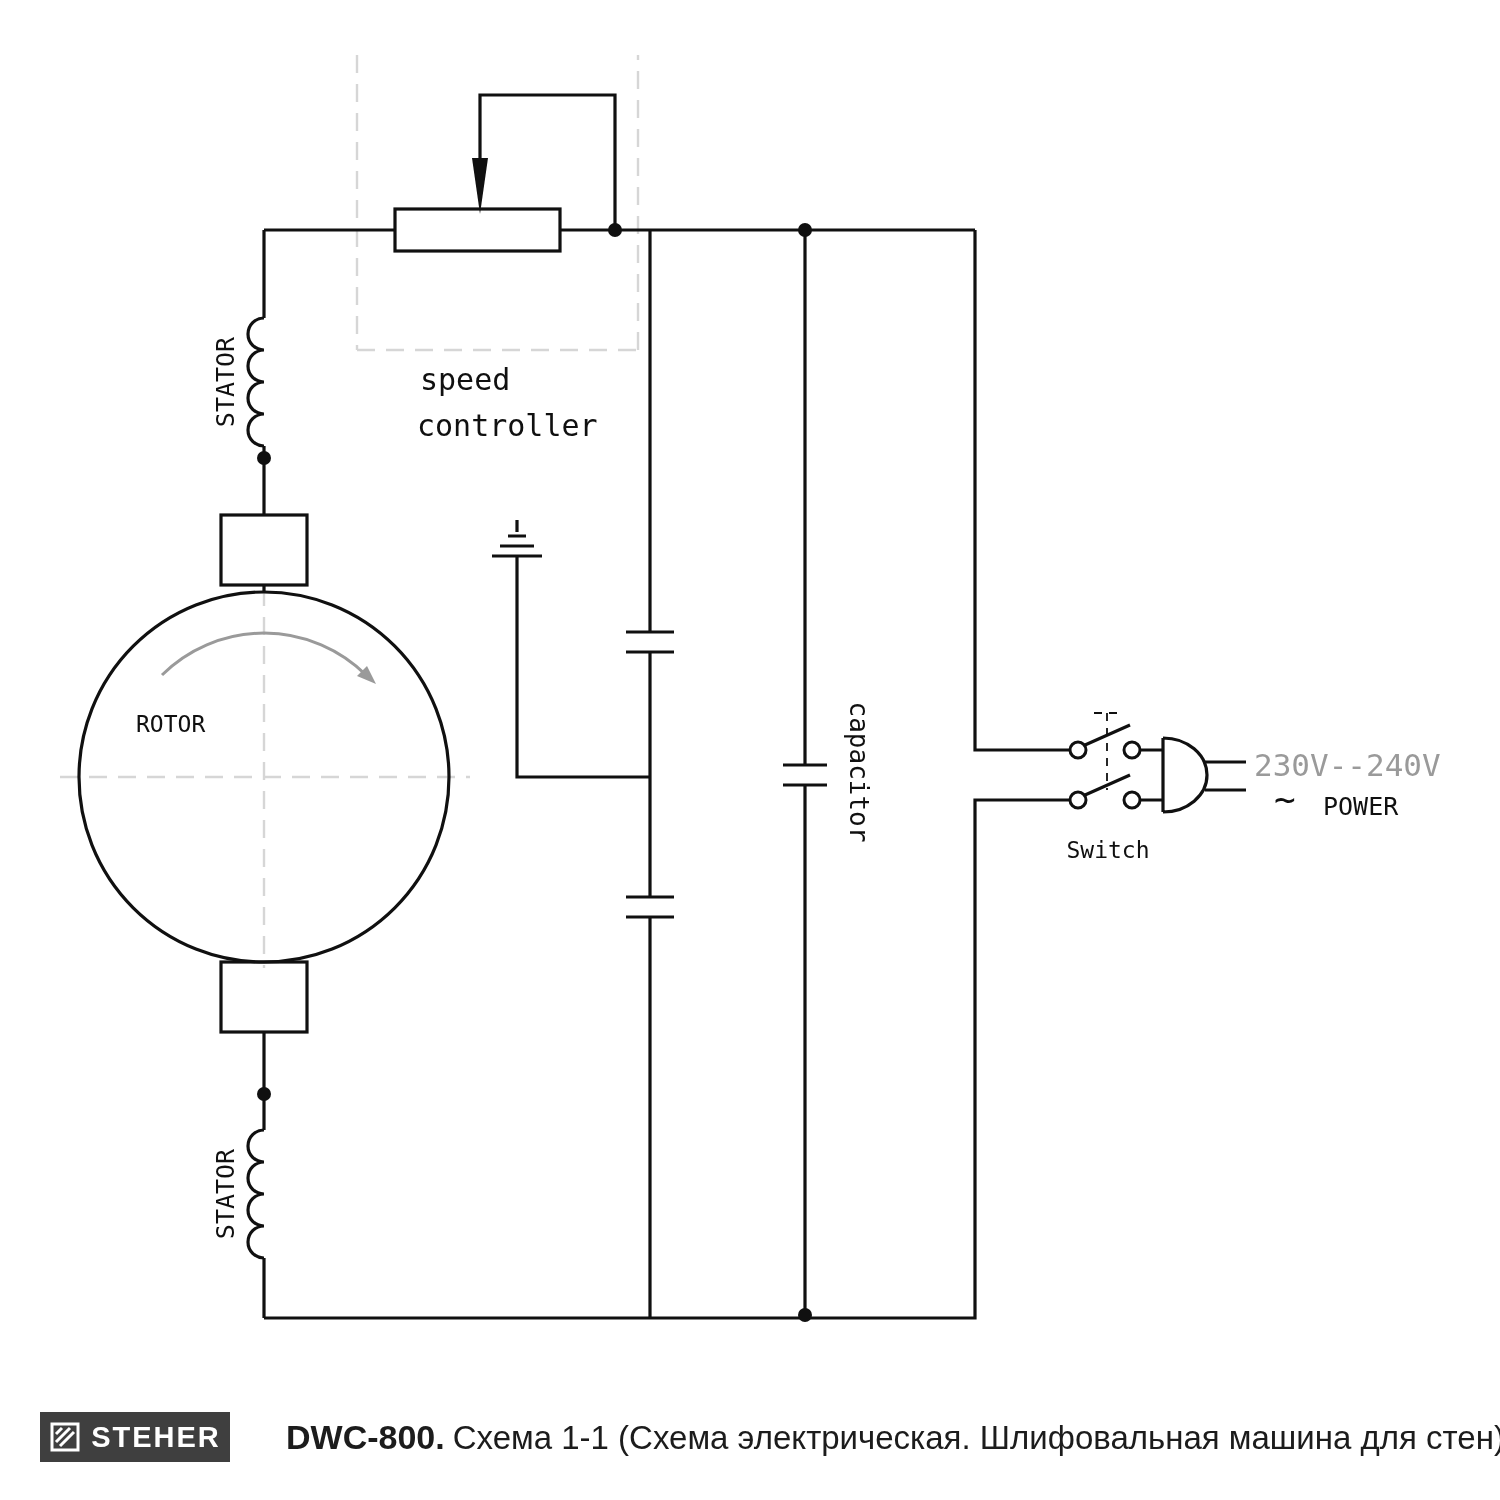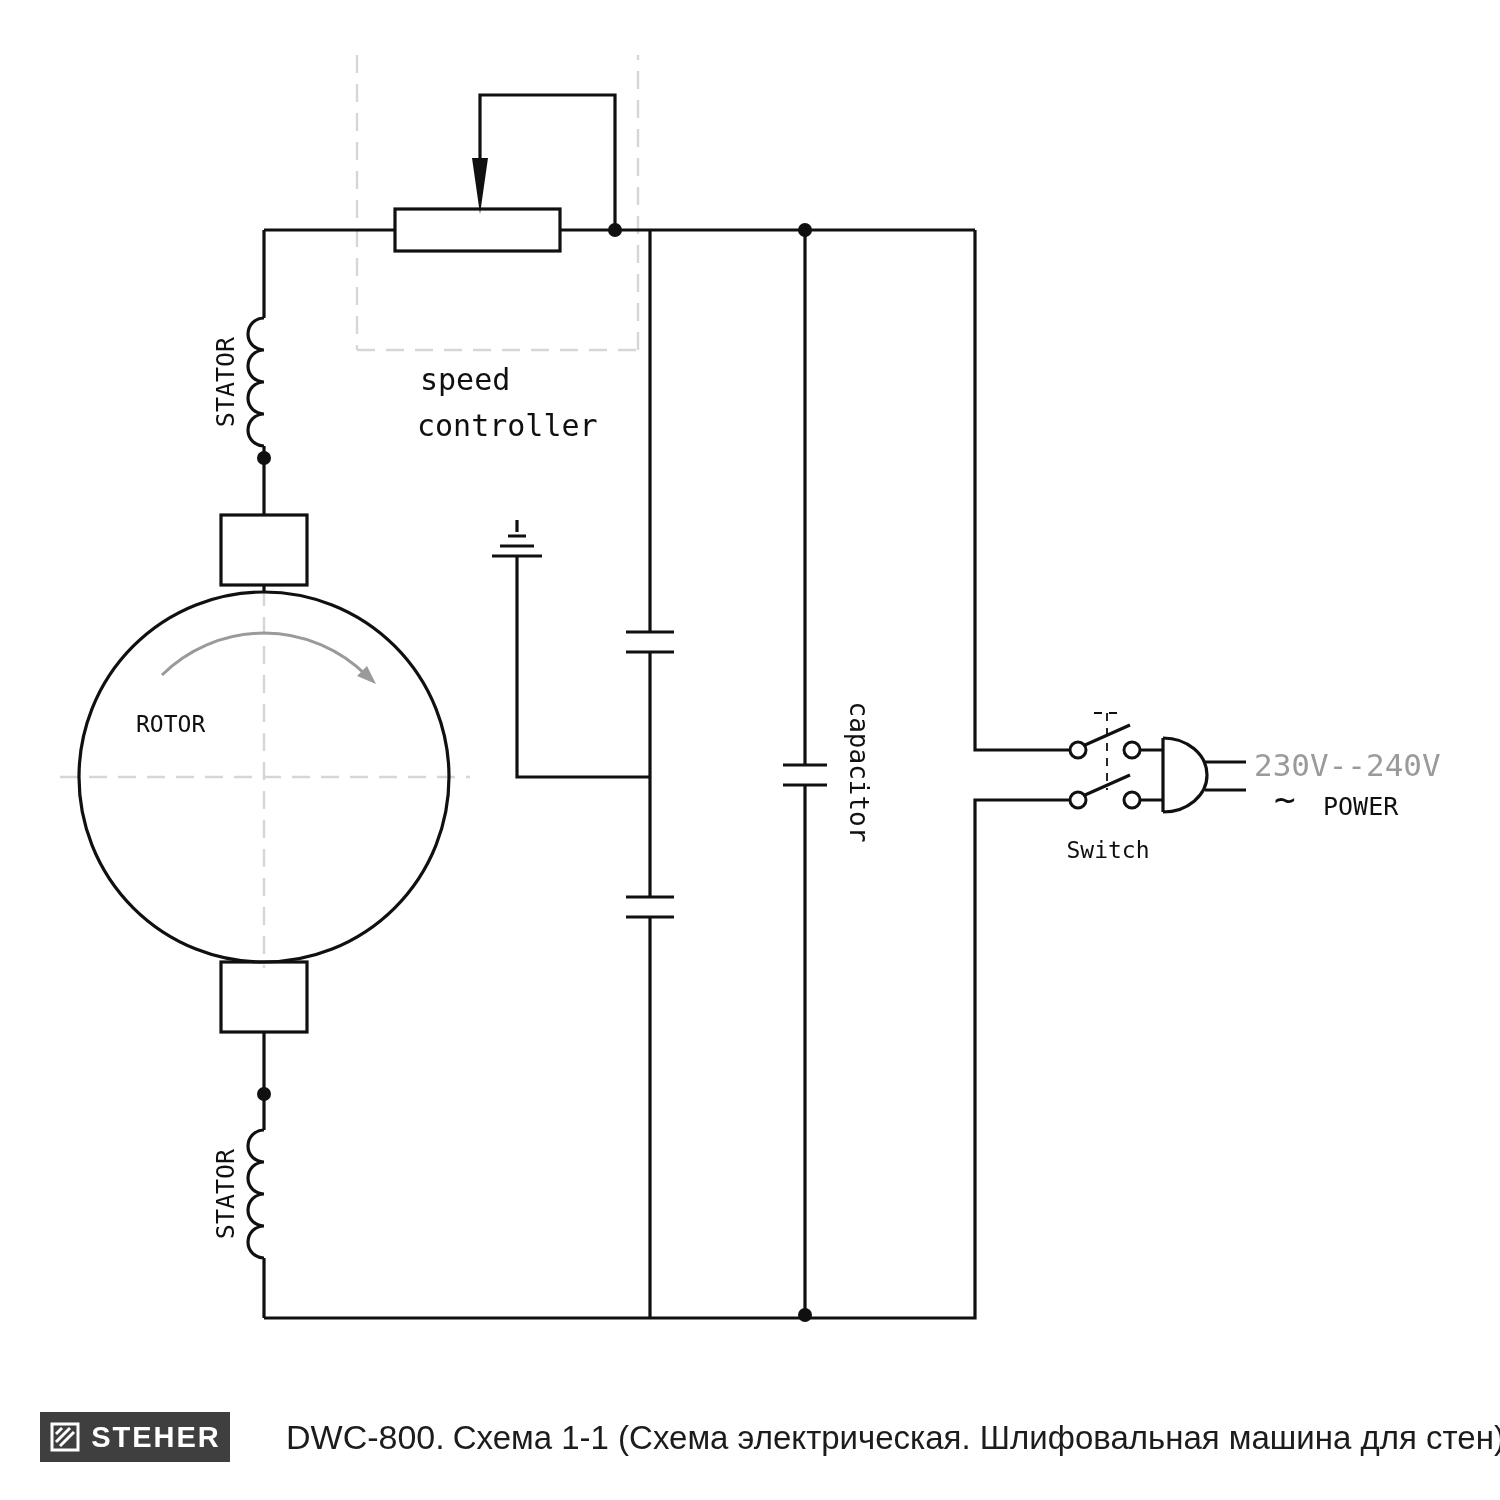--- a/index.html
+++ b/index.html
@@ -18,21 +18,21 @@
   .mutfill{fill:var(--muted,#9a9a9a);stroke:none;}
   .cad{font-family:"DejaVu Sans Mono", monospace;fill:var(--line,#111);}
   .cad.gray{fill:var(--muted,#9a9a9a);}
   .footer{position:absolute;left:40px;top:1412px;display:flex;align-items:center;}
   .logo{
     background:var(--logo_bg,#3f3f3f);height:50px;width:190px;
     display:flex;align-items:center;justify-content:center;gap:10px;
   }
   .logo-text{color:#ffffff;font-weight:bold;font-size:29px;letter-spacing:2px;}
   .caption{margin-left:56px;font-size:33px;color:#1c1c1c;white-space:nowrap;}
-  .model{font-weight:normal;font-size:34px;margin-right:8px;}
+  .model{font-weight:bold;font-size:34px;margin-right:8px;}
 </style>
 </head>
 <body>
 
 <svg id="schematic" width="1500" height="1400" viewBox="0 0 1500 1400" xmlns="http://www.w3.org/2000/svg">
 
   <path class="dash" d="M357,55 V350 M357,350 H638 M638,350 V55"></path>
 
   <path class="dash" d="M60,777 H470 M264,588 V968"></path>
 

